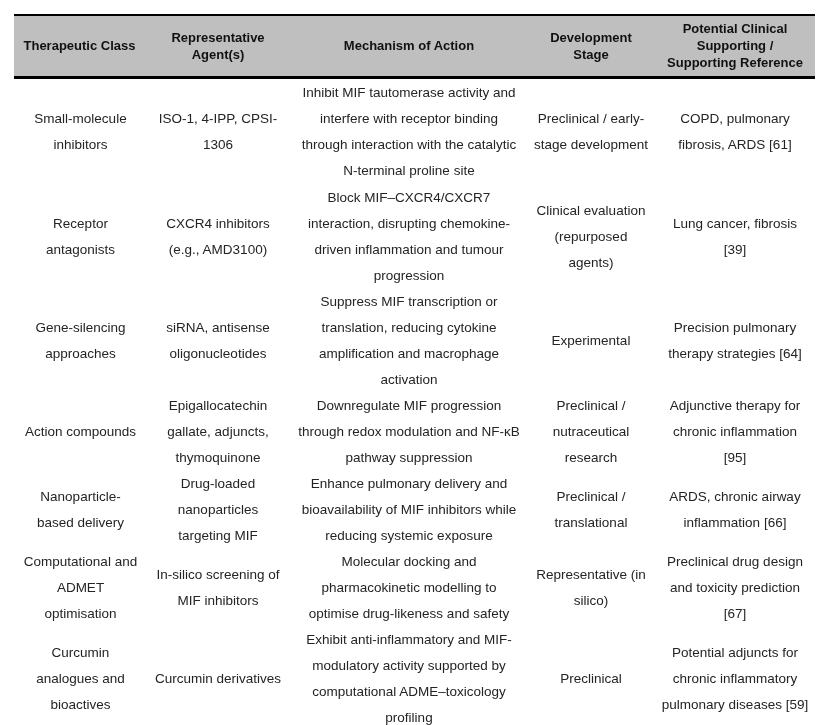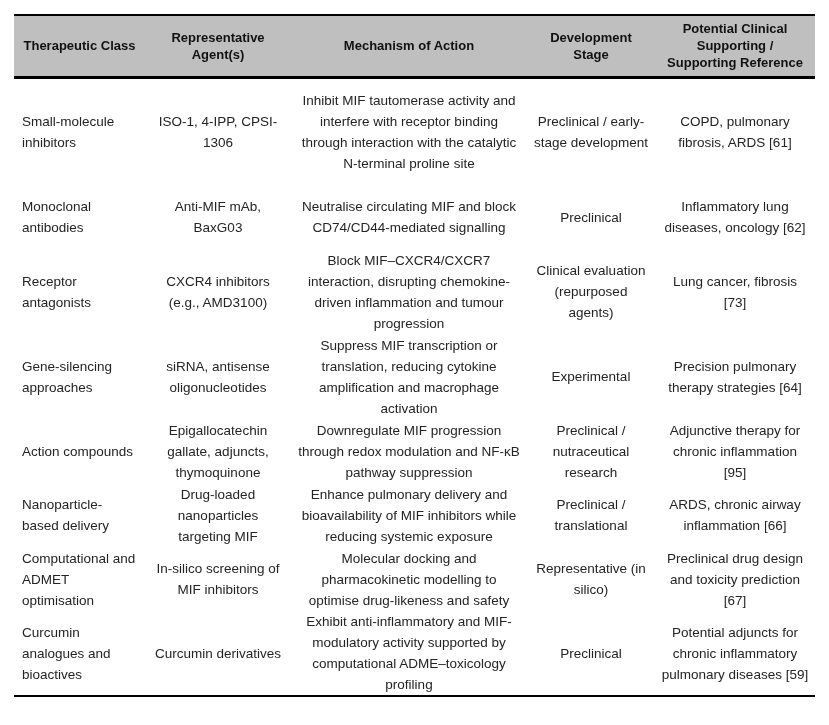--- a/index.html
+++ b/index.html
@@ -34,28 +34,28 @@
     font-size: 13px;
     font-weight: bold;
     line-height: 17px;
     color: #111111;
     text-align: center;
     vertical-align: middle;
     padding: 4px 6px;
   }
   tbody td {
     font-size: 13.5px;
-    line-height: 21px;
+    line-height: 26px;
     color: #242424;
     text-align: center;
     vertical-align: middle;
     padding: 0 5px;
   }
   tbody td.left {
-    text-align: left;
+    text-align: center;
     padding-left: 8px;
     padding-right: 6px;
   }
   tr.r5 td { height: 108px; }
   tr.r4 td { height: 85px; }
   tr.r3 td { height: 64px; }
 </style>
 </head>
 <body>
 
@@ -78,33 +78,26 @@
       </tr>
     </thead>
     <tbody>
       <tr class="r5">
         <td class="left">Small-molecule inhibitors</td>
         <td>ISO-1, 4-IPP, CPSI-1306</td>
         <td>Inhibit MIF tautomerase activity and interfere with receptor binding through interaction with the catalytic N-terminal proline site</td>
         <td>Preclinical / early-stage development</td>
         <td>COPD, pulmonary fibrosis, ARDS [61]</td>
       </tr>
-      <tr class="r3">
-        <td class="left">Monoclonal antibodies</td>
-        <td>Anti-MIF mAb, BaxG03</td>
-        <td>Neutralise circulating MIF and block CD74/CD44-mediated signalling</td>
-        <td>Preclinical</td>
-        <td>Inflammatory lung diseases, oncology [62]</td>
-      </tr>
       <tr class="r4">
         <td class="left">Receptor antagonists</td>
         <td>CXCR4 inhibitors (e.g., AMD3100)</td>
         <td>Block MIF–CXCR4/CXCR7 interaction, disrupting chemokine-driven inflammation and tumour progression</td>
         <td>Clinical evaluation (repurposed agents)</td>
-        <td>Lung cancer, fibrosis [73]</td>
+        <td>Lung cancer, fibrosis [39]</td>
       </tr>
       <tr class="r4">
         <td class="left">Gene-silencing approaches</td>
         <td>siRNA, antisense oligonucleotides</td>
         <td>Suppress MIF transcription or translation, reducing cytokine amplification and macrophage activation</td>
         <td>Experimental</td>
         <td>Precision pulmonary therapy strategies [64]</td>
       </tr>
       <tr class="r3">
         <td class="left">Action compounds</td>

